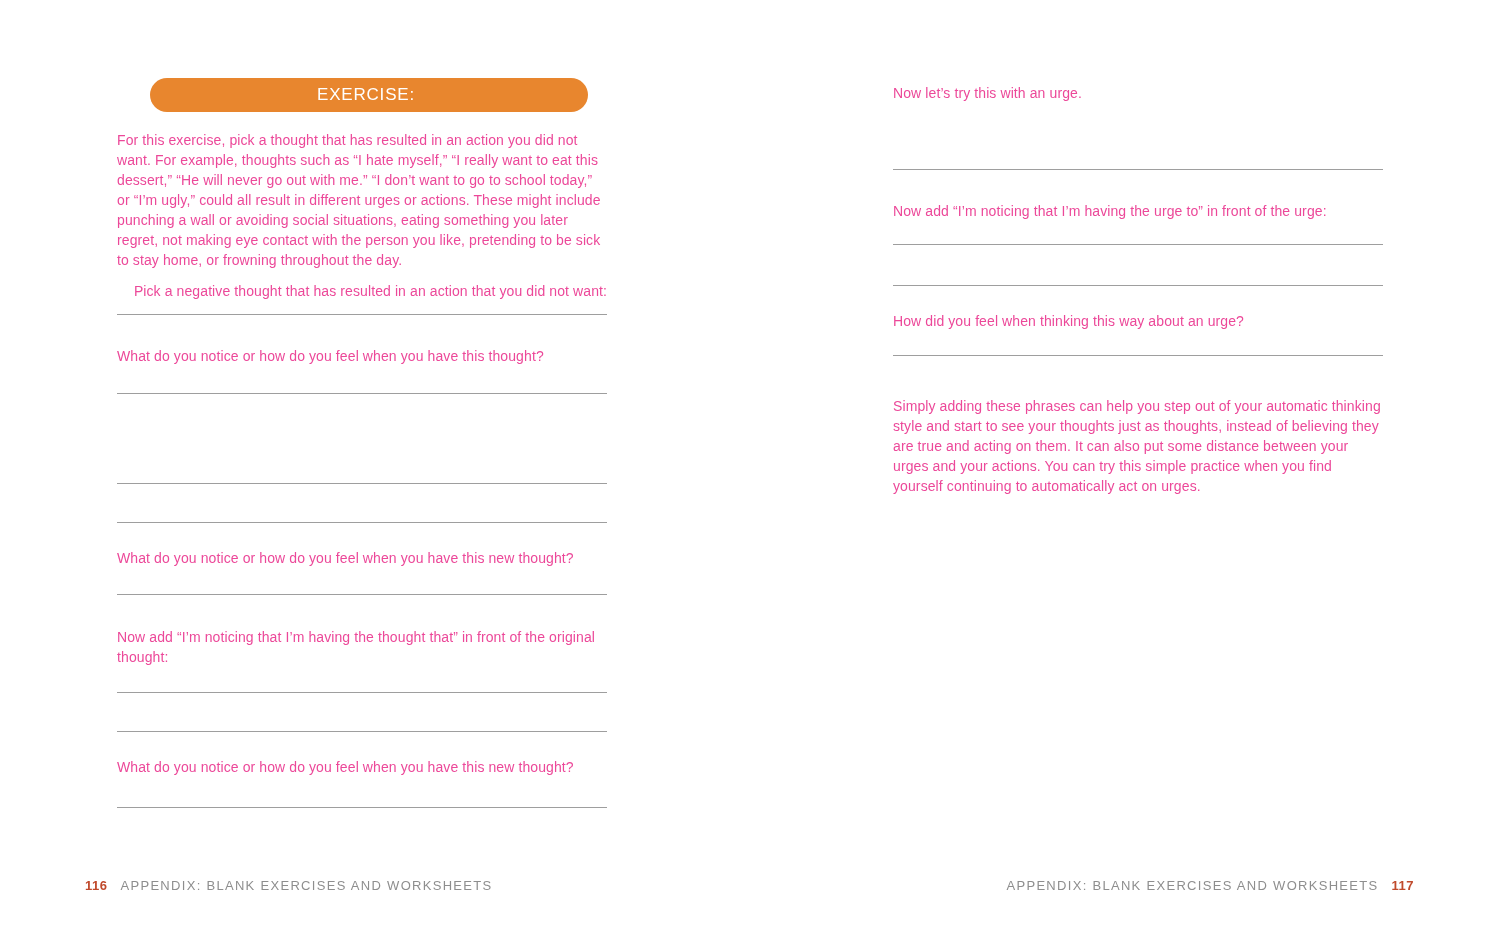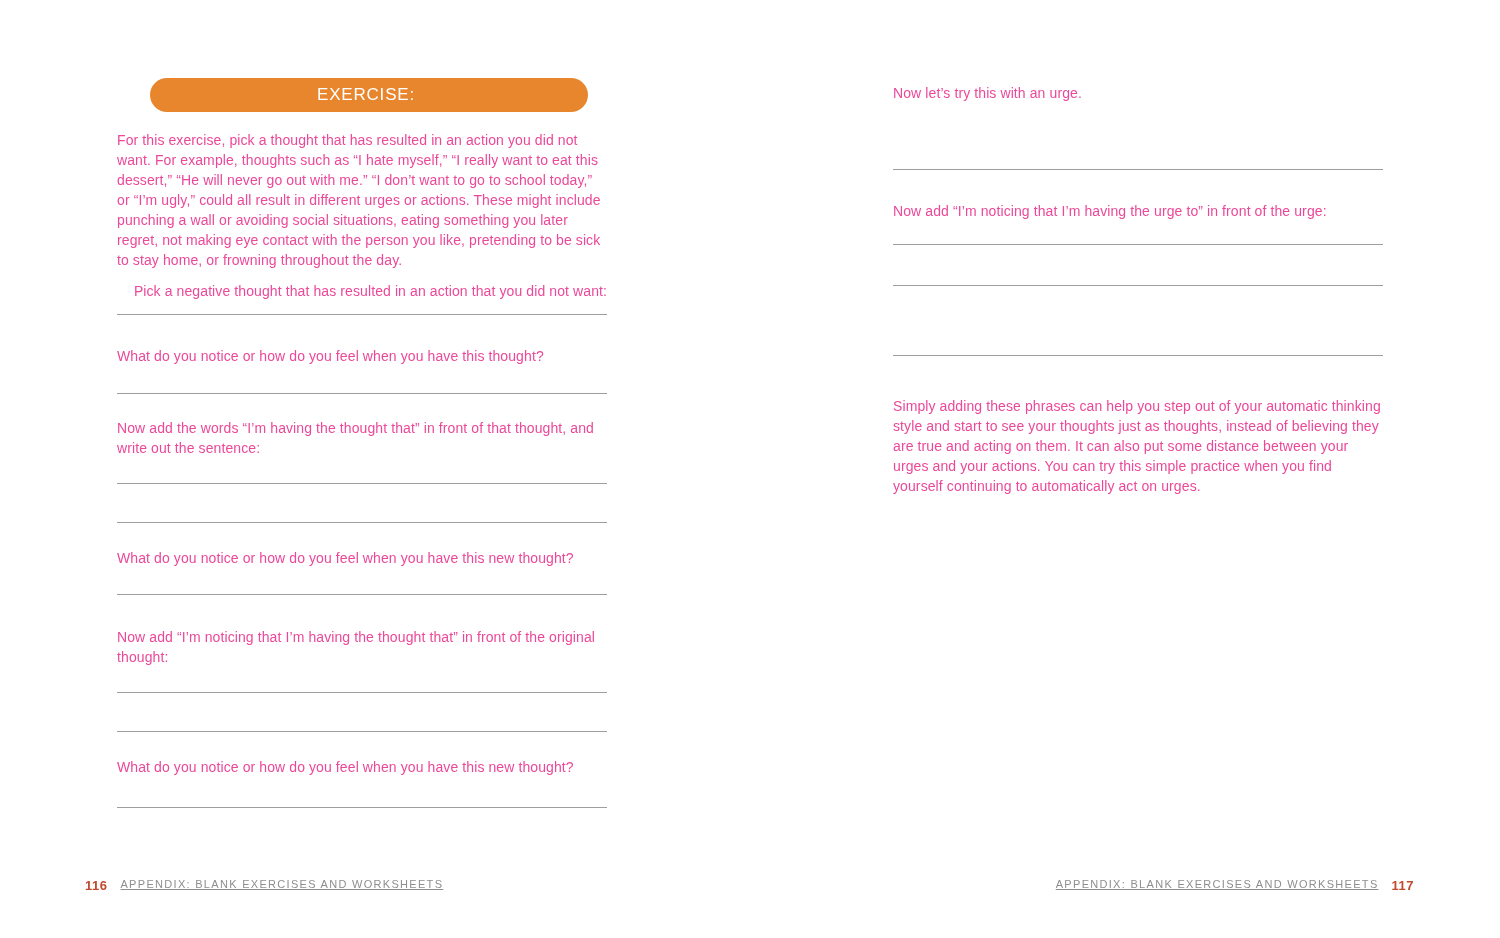--- a/index.html
+++ b/index.html
@@ -46,21 +46,21 @@
     position: absolute; top: 878px;
     display: flex; align-items: flex-start; gap: 13px;
     white-space: nowrap;
   }
   .footer-left  { left: 85px; }
   .footer-right { right: 86px; }
   .page-num {
     color: #C04A2C; font-weight: 700; font-size: 13px; letter-spacing: 0.5px;
   }
   .footer-label {
-    color: #8E8E8E; font-size: 11px; letter-spacing: 1.3px; text-decoration: underline;
+    color: #8E8E8E; font-size: 13px; letter-spacing: 1.3px;
   }
 </style>
 </head>
 <body>
 
 <div style="position:absolute; inset:0;">
 
   <div class="page page-left">
 
     <div class="badge">
@@ -68,21 +68,20 @@
     </div>
 
     <p class="body-text" style="top:130px;">For this exercise, pick a thought that has resulted in an action you did not want. For example, thoughts such as “I hate myself,” “I really want to eat this dessert,” “He will never go out with me.” “I don’t want to go to school today,” or “I’m ugly,” could all result in different urges or actions. These might include punching a wall or avoiding social situations, eating something you later regret, not making eye contact with the person you like, pretending to be sick to stay home, or frowning throughout the day.</p>
 
     <p class="body-text" style="top:281px;text-align:right;">Pick a negative thought that has resulted in an action that you did not want:</p>
     <div class="write-line" style="top:314px;"></div>
 
     <p class="body-text" style="top:346px;">What do you notice or how do you feel when you have this thought?</p>
     <div class="write-line" style="top:393px;"></div>
 
-    <p class="body-text" style="top:418px;">Now add the words “I’m having the thought that” in front of that thought, and write out the sentence:</p>
     <div class="write-line" style="top:483px;"></div>
     <div class="write-line" style="top:522px;"></div>
 
     <p class="body-text" style="top:548px;">What do you notice or how do you feel when you have this new thought?</p>
     <div class="write-line" style="top:594px;"></div>
 
     <p class="body-text" style="top:627px;">Now add “I’m noticing that I’m having the thought that” in front of the original thought:</p>
     <div class="write-line" style="top:692px;"></div>
     <div class="write-line" style="top:731px;"></div>
 
@@ -93,20 +92,21 @@
   <div class="page page-right">
 
     <p class="body-text" style="top:83px;">Now let’s try this with an urge.</p>
 
     <div class="write-line" style="top:169px;"></div>
 
     <p class="body-text" style="top:201px;">Now add “I’m noticing that I’m having the urge to” in front of the urge:</p>
     <div class="write-line" style="top:244px;"></div>
     <div class="write-line" style="top:285px;"></div>
 
+    <p class="body-text" style="top:311px;">How did you feel when thinking this way about an urge?</p>
     <div class="write-line" style="top:355px;"></div>
 
     <p class="body-text" style="top:396px;">Simply adding these phrases can help you step out of your automatic thinking style and start to see your thoughts just as thoughts, instead of believing they are true and acting on them. It can also put some distance between your urges and your actions. You can try this simple practice when you find yourself continuing to automatically act on urges.</p>
   </div>
 
   <div class="footer footer-left">
     <span class="page-num">116</span>
     <span class="footer-label">APPENDIX: BLANK EXERCISES AND WORKSHEETS</span>
   </div>
 

